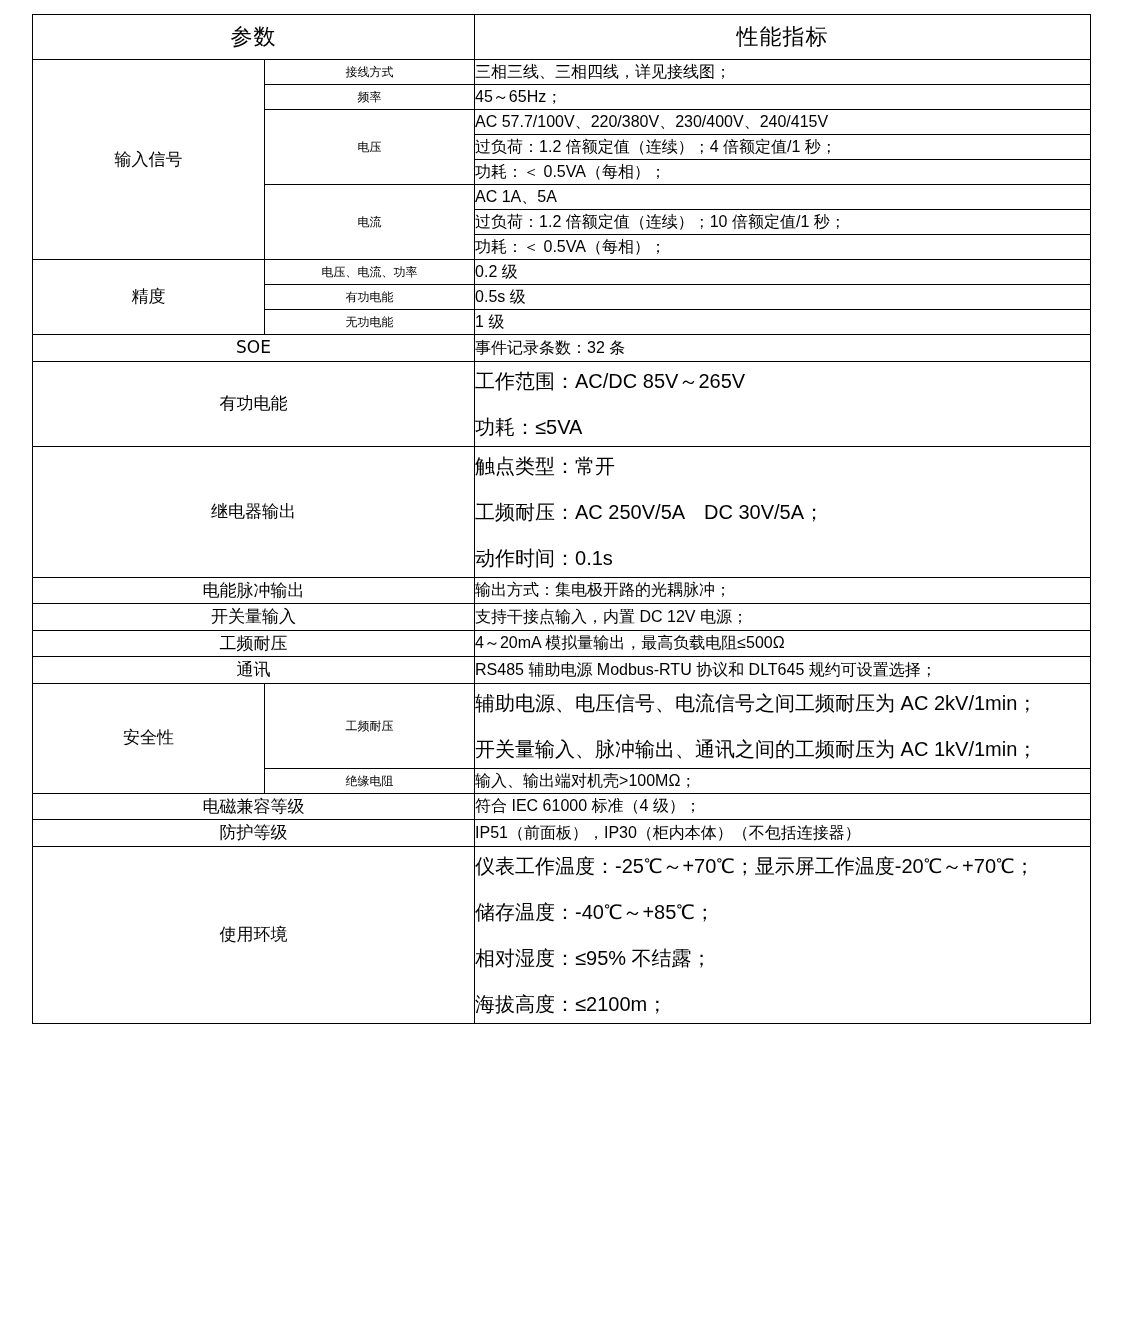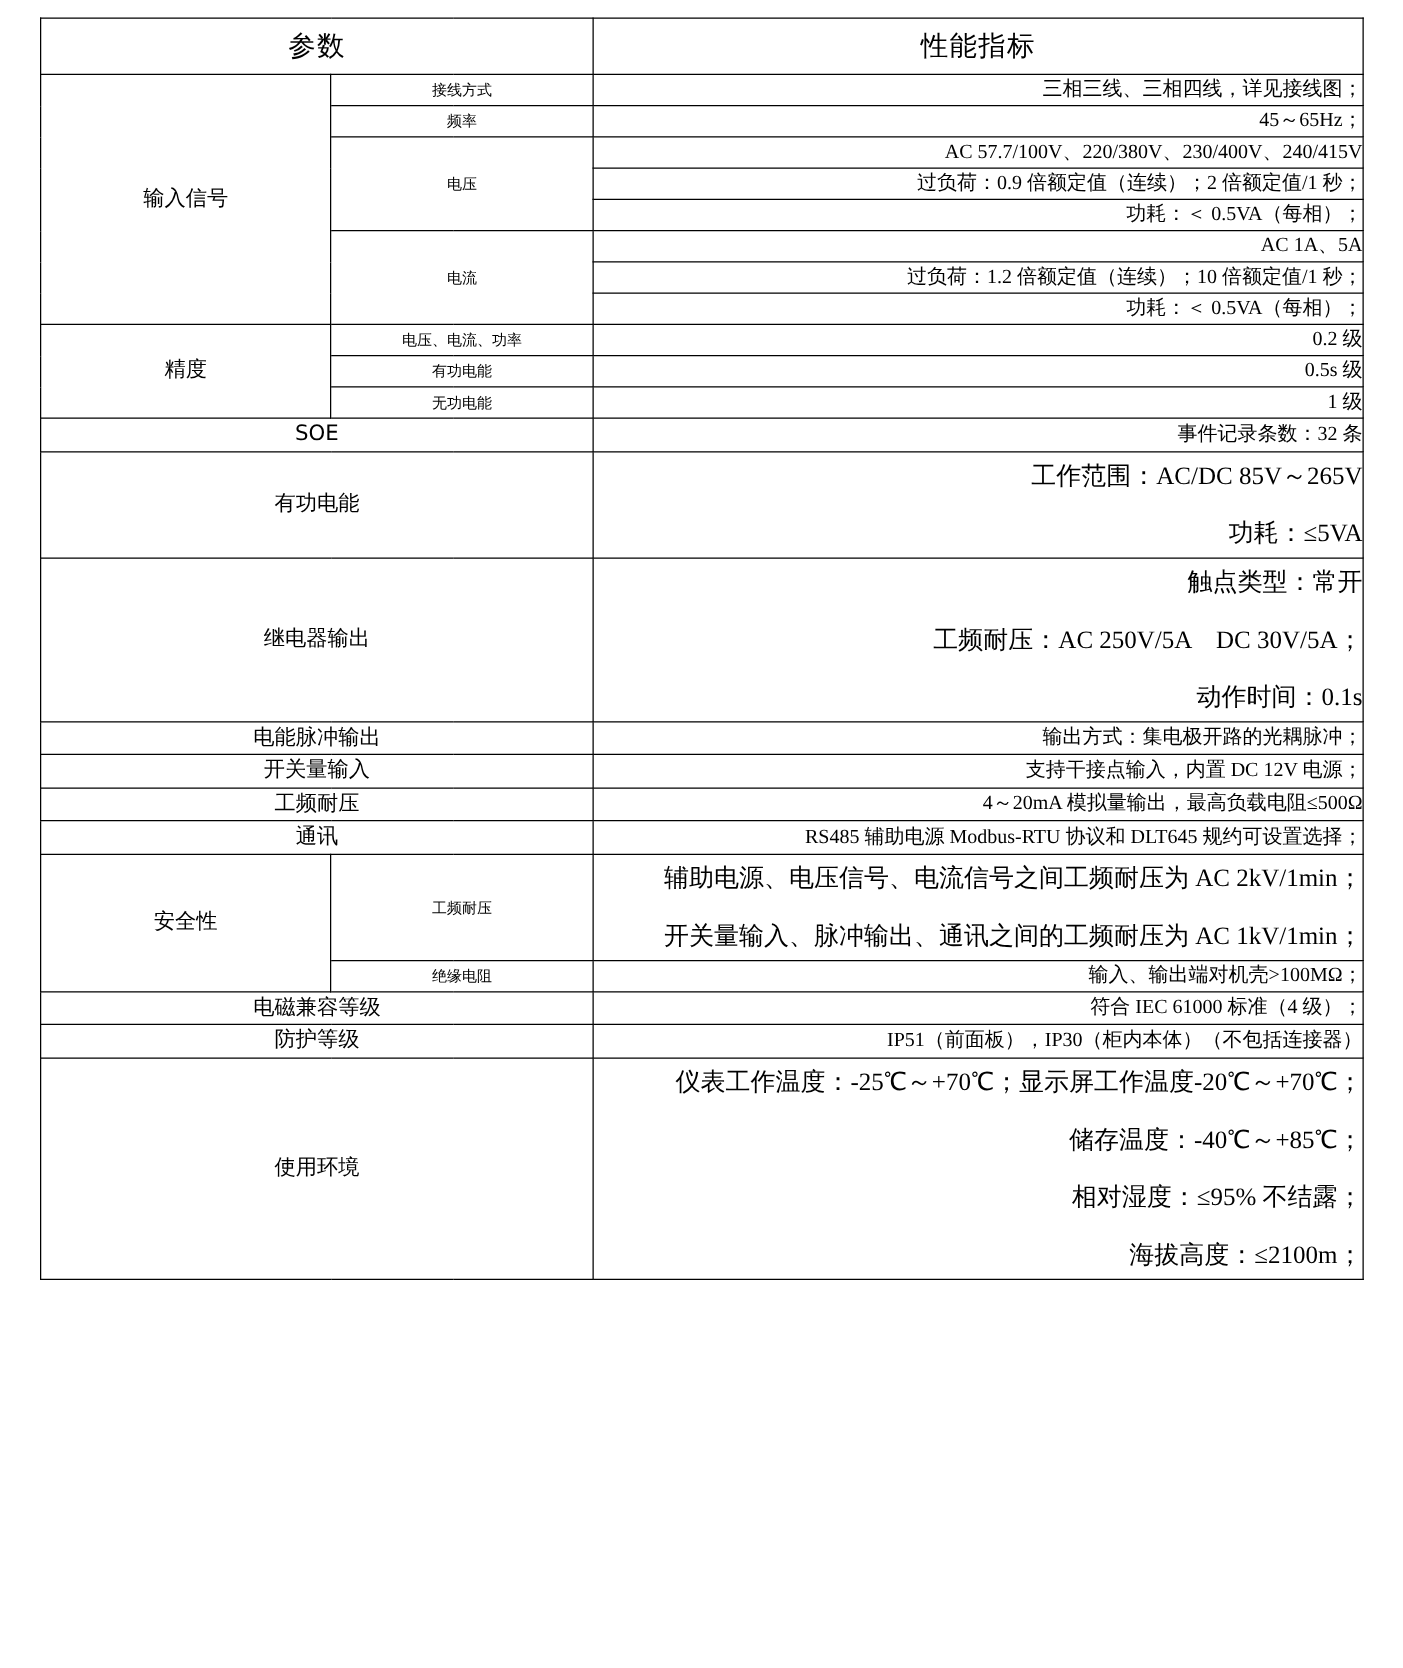--- a/index.html
+++ b/index.html
@@ -47,23 +47,23 @@
     line-height: 1.5;
   }
   .sub {
     text-align: center;
     font-size: 12px;
     font-family: "DejaVu Sans", "Liberation Sans", sans-serif;
     padding: 10px 4px;
     line-height: 1.5;
   }
   .val {
-    text-align: right;
+    text-align: left;
     font-size: 16px;
-    font-family: Liberation Serif, serif;
+    font-family: Liberation Sans, sans-serif;
     padding: 10px 0 10px 12px;
     line-height: 1.5;
   }
   .val .line {
     display: block;
     padding: 8px 0;
     font-size: 20px;
   }
   .val .line:first-child { padding-top: 4px; }
   .val .line:last-child { padding-bottom: 4px; }
@@ -96,21 +96,21 @@
       </tr>
       <tr>
         <td class="sub" colspan="2">频率</td>
         <td class="val">45～65Hz；</td>
       </tr>
       <tr>
         <td class="sub" colspan="2" rowspan="3">电压</td>
         <td class="val">AC 57.7/100V、220/380V、230/400V、240/415V</td>
       </tr>
       <tr>
-        <td class="val">过负荷：0.9 倍额定值（连续）；2 倍额定值/1 秒；</td>
+        <td class="val">过负荷：1.2 倍额定值（连续）；4 倍额定值/1 秒；</td>
       </tr>
       <tr>
         <td class="val">功耗：＜ 0.5VA（每相）；</td>
       </tr>
       <tr>
         <td class="sub" colspan="2" rowspan="3">电流</td>
         <td class="val">AC 1A、5A</td>
       </tr>
       <tr>
         <td class="val">过负荷：1.2 倍额定值（连续）；10 倍额定值/1 秒；</td>

